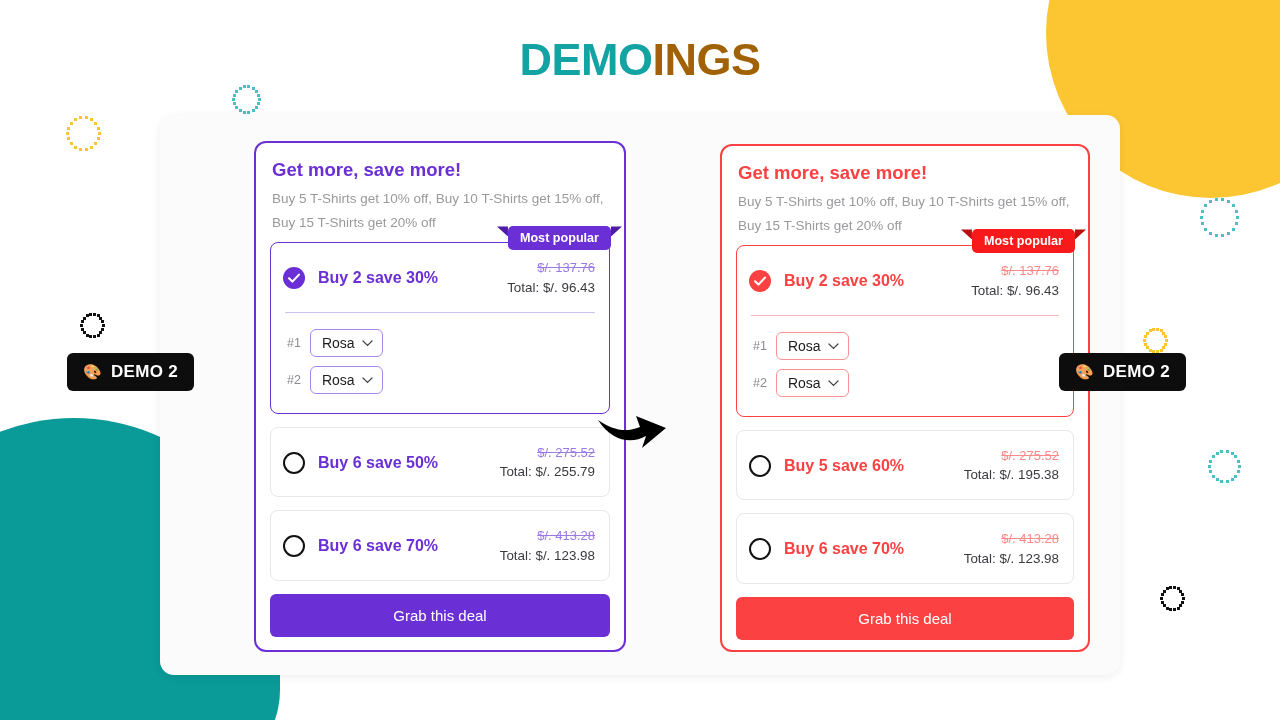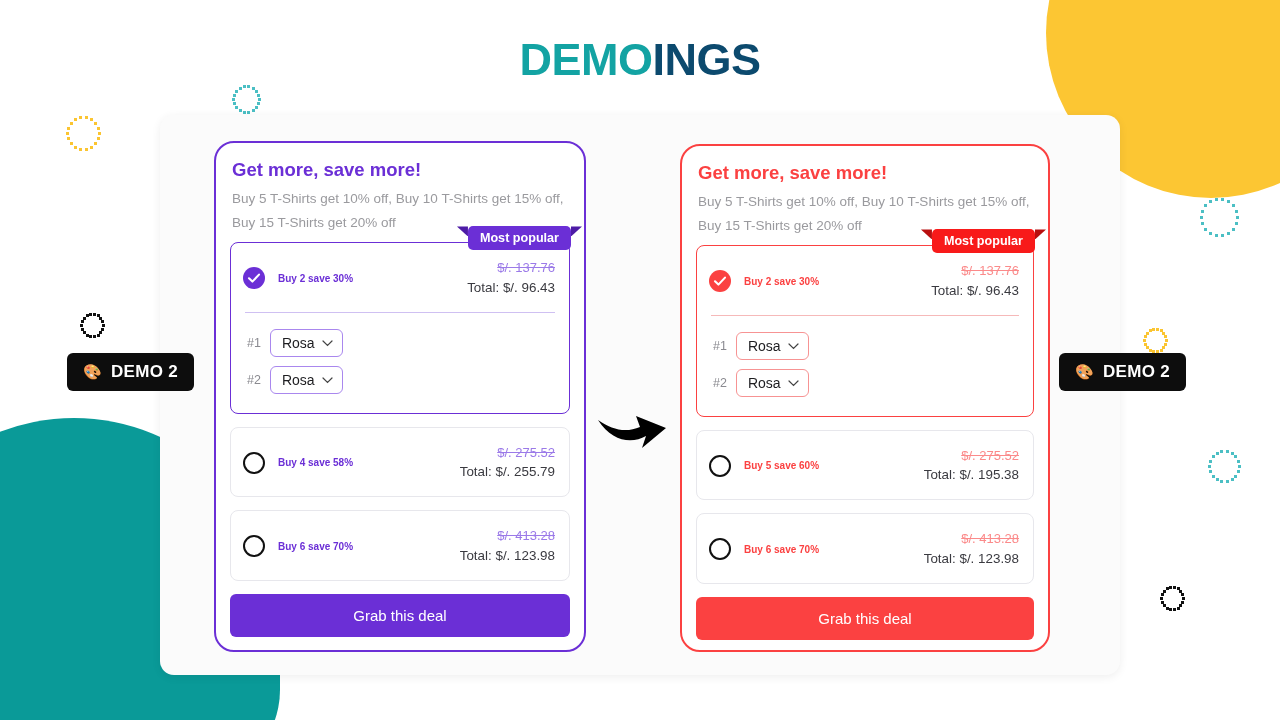--- a/index.html
+++ b/index.html
@@ -21,31 +21,31 @@
   .teal-blob2{
     left:-40px;bottom:-60px;width:320px;height:200px;border-radius:0 0 90px 0;
     background:#0A9A98;
   }
   
   .brand{
     position:absolute;top:34px;left:0;width:1280px;text-align:center;
     font-size:45px;font-weight:bold;letter-spacing:-0.5px;
   }
   .brand .t1{color:#13A3A3;}
-  .brand .t2{color:#0c4a6e;}
+  .brand .t2{color:#a16207;}
   
   .stage{
     position:absolute;left:160px;top:115px;width:960px;height:560px;
     background:#fbfbfb;border-radius:14px;
     box-shadow:0 2px 10px rgba(0,0,0,.07);
   }
   
   .panel{
-    position:absolute;background:#ffffff;border-radius:20px;
-    box-sizing:border-box;padding:16px 14px 14px 14px;
+    position:absolute;background:#ffffff;border-radius:12px;
+    box-sizing:border-box;padding:16px 14px 14px 14px;margin-left:40px;
   }
   .panel-left{left:214px;top:141px;width:372px;height:511px;border:2px solid #6B2FD6;}
   .panel-right{left:680px;top:144px;width:370px;height:508px;border:2px solid #FB4141;}
 
   .panel-title{font-size:18.5px;font-weight:bold;margin:0 0 6px 2px;line-height:1.2;}
   .pl .panel-title{color:#6B2FD6;}
   .pr .panel-title{color:#FB4141;}
   .panel-sub{font-size:13.5px;color:#9a9a9e;line-height:1.75;margin:0 0 8px 2px;}
 
   
@@ -58,21 +58,21 @@
   .pr .opt.selected{border-color:#FB4141;}
   .opt-row{display:flex;align-items:center;padding:16px 14px 15px 12px;}
   .radio{
     width:22px;height:22px;border-radius:50%;box-sizing:border-box;flex:0 0 auto;
     border:2.4px solid #111;background:#fff;
   }
   .radio.checked{border:none;position:relative;}
   .pl .radio.checked{background:#6B2FD6;}
   .pr .radio.checked{background:#FB4141;}
   .radio.checked svg{position:absolute;left:4px;top:4px;}
-  .opt-label{font-size:10px;font-weight:bold;margin-left:13px;}
+  .opt-label{font-size:16px;font-weight:bold;margin-left:13px;}
   .pl .opt-label{color:#6B2FD6;}
   .pr .opt-label{color:#FB4141;}
   .opt-prices{margin-left:auto;text-align:right;line-height:1.42;}
   .price-old{font-size:13px;text-decoration:line-through;}
   .pl .price-old{color:#9b7ae8;}
   .pr .price-old{color:#fb8a8a;}
   .price-total{font-size:13.4px;color:#3a3a40;}
 
   .divider{height:1px;margin:0 14px;}
   .pl .divider{background:#cfc0f2;}
@@ -306,21 +306,21 @@
             <svg width="11" height="7" viewBox="0 0 11 7">
               <path d="M1 1 L5.5 5.5 L10 1" stroke="#444" stroke-width="1.2" fill="none" stroke-linecap="round"></path>
             </svg>
           </div>
         </div>
         <div class="variant-pad"></div>
       </div>
       <div class="opt">
         <div class="opt-row">
           <div class="radio"></div>
-          <div class="opt-label">Buy 4 save 58%</div>
+          <div class="opt-label">Buy 6 save 50%</div>
           <div class="opt-prices">
             <div class="price-old">$/. 275.52</div>
             <div class="price-total">Total: $/. 255.79</div>
           </div>
         </div>
       </div>
       <div class="opt">
         <div class="opt-row">
           <div class="radio"></div>
           <div class="opt-label">Buy 6 save 70%</div>

